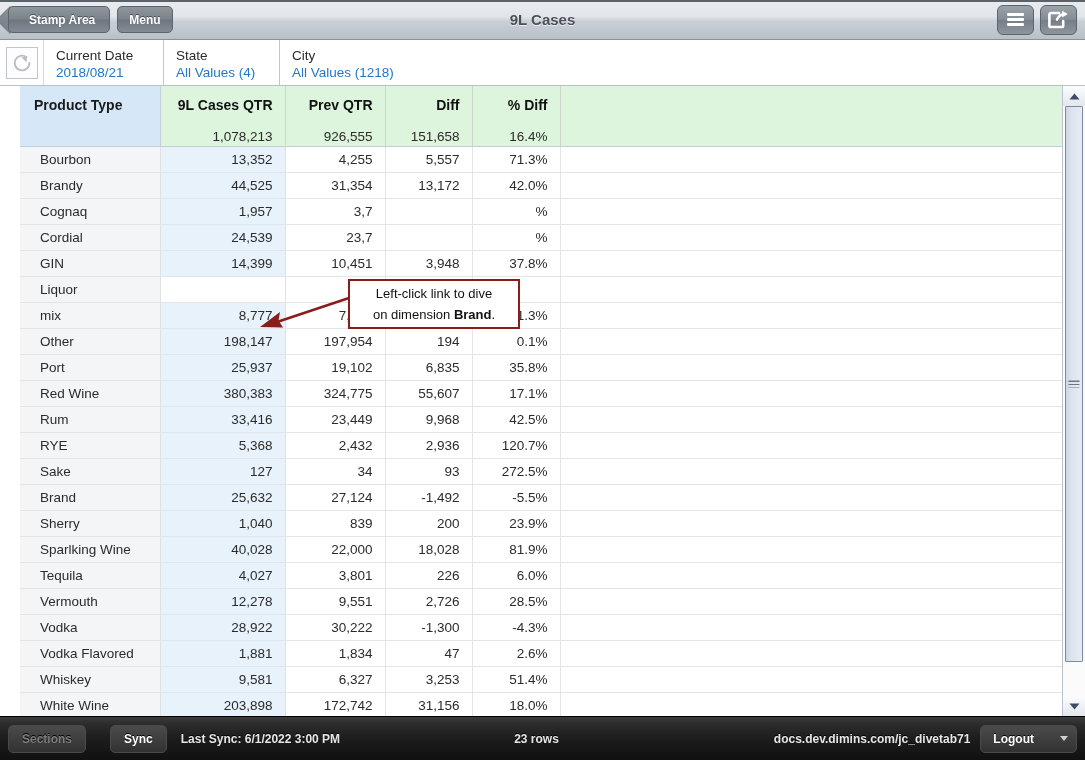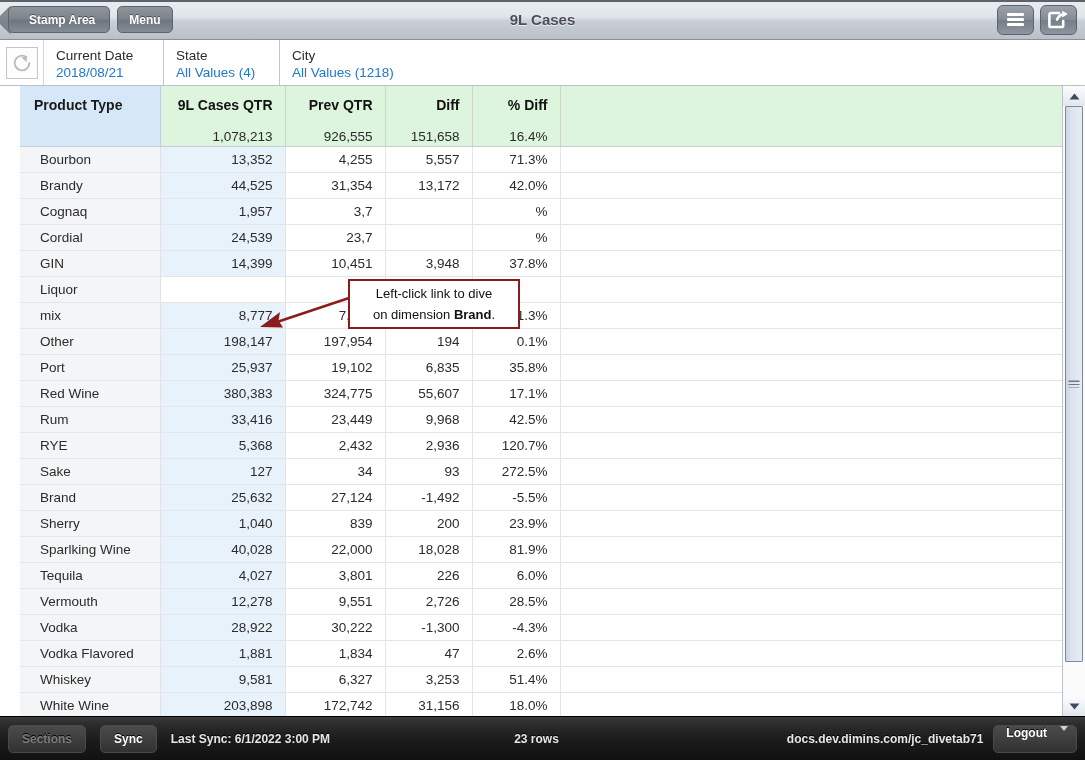--- a/index.html
+++ b/index.html
@@ -310,21 +310,21 @@
     border: 1px solid #4a4a4a;
     border-radius: 5px;
     background: linear-gradient(to bottom, #4b4b4b, #323232);
     color: #dddddd;
     font-size: 12px; font-weight: bold;
     display: flex; align-items: center;
     cursor: pointer;
     text-shadow: 0 -1px 0 #000;
   }
   .bb-btn.dim { color: #7d7d7d; }
-  .bb-sync { margin-left: 14px; color: #ffffff; }
+  .bb-sync { margin-left: 24px; color: #ffffff; }
   .bb-text {
     color: #e6e6e6; font-size: 12px; font-weight: bold;
     margin-left: 14px;
     text-shadow: 0 -1px 0 #000;
   }
   .bb-rows {
     position: absolute;
     left: 0; right: 12px;
     text-align: center;
     color: #e6e6e6; font-size: 12px; font-weight: bold;
@@ -341,21 +341,21 @@
     text-shadow: 0 -1px 0 #000;
   }
   .bb-logout {
     height: 28px;
     padding: 0 8px 0 12px;
     border: 1px solid #4a4a4a;
     border-radius: 5px;
     background: linear-gradient(to bottom, #4b4b4b, #323232);
     color: #ffffff;
     font-size: 12px; font-weight: bold;
-    display: flex; align-items: flex-start; gap: 13px;
+    display: flex; align-items: center; gap: 26px;
     cursor: pointer;
     text-shadow: 0 -1px 0 #000;
   }
   .caret-dn {
     width: 0; height: 0;
     border-left: 4px solid transparent;
     border-right: 4px solid transparent;
     border-top: 5px solid #cfcfcf;
   }
 </style>

